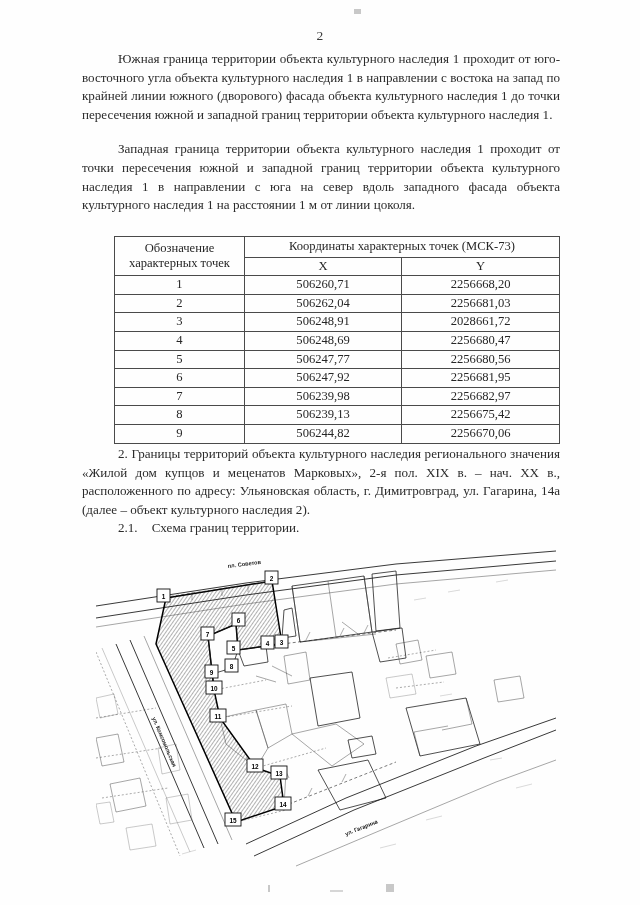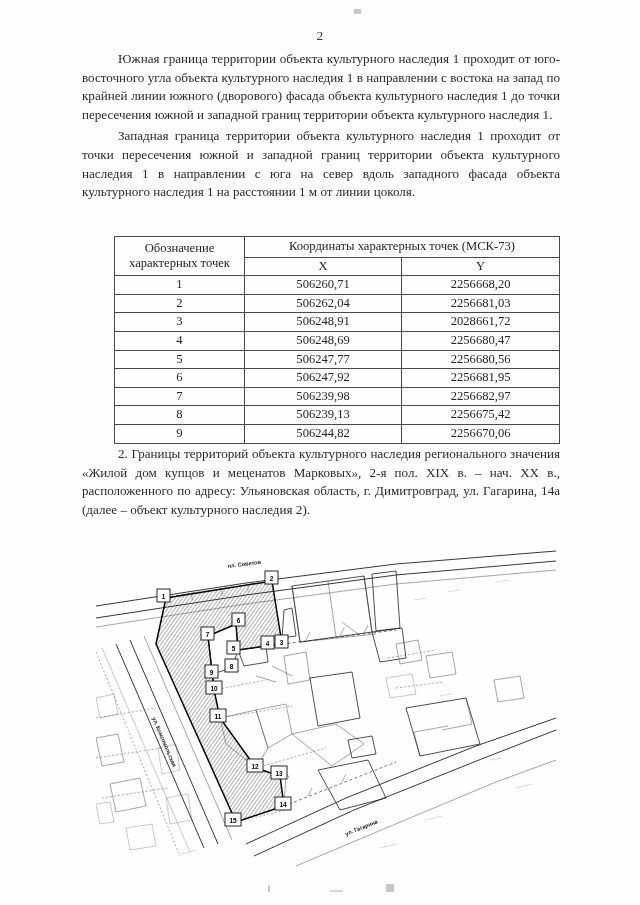--- a/index.html
+++ b/index.html
@@ -51,21 +51,21 @@
   .para {
     text-align: justify;
     text-justify: inter-word;
     font-size: 13.1px;
     line-height: 18.6px;
     color: #2b2b2b;
     margin: 0 0 0 0;
     text-indent: 36px;
     hyphens: none;
   }
-  .para + .para { margin-top: 3px; }
+  .para + .para { margin-top: 16px; }
   .para-num {
     text-align: left;
     text-indent: 36px;
     font-size: 13.1px;
     line-height: 18.6px;
     color: #2b2b2b;
     margin: 0;
   }
   .para-num .numlab { margin-right: 14px; }
 
@@ -222,20 +222,21 @@
           <td class="c-num">9</td>
           <td class="c-x">506244,82</td>
           <td class="c-y">2256670,06</td>
         </tr>
       </tbody>
     </table>
   </div>
 
   <div id="body-text-2">
     <p class="para">2. Границы территорий объекта культурного наследия регионального значения «Жилой дом купцов и меценатов Марковых», 2-я пол. XIX в. – нач. XX в., расположенного по адресу: Ульяновская область, г. Димитровград, ул. Гагарина, 14а (далее – объект культурного наследия 2).</p>
+    <p class="para-num"><span class="numlab">2.1.</span><span>Схема границ территории.</span></p>
   </div>
 
   <div id="site-plan">
     <svg viewBox="0 0 460 320" width="460" height="320" xmlns="http://www.w3.org/2000/svg">
       <defs>
         <pattern id="hatch" width="3" height="3" patternTransform="rotate(35)" patternUnits="userSpaceOnUse">
           <line x1="0" y1="0" x2="0" y2="3" stroke="#1a1a1a" stroke-width="1.1"></line>
         </pattern>
         <pattern id="hatch2" width="2.6" height="2.6" patternTransform="rotate(-52)" patternUnits="userSpaceOnUse">
           <line x1="0" y1="0" x2="0" y2="2.6" stroke="#222" stroke-width=".9"></line>

